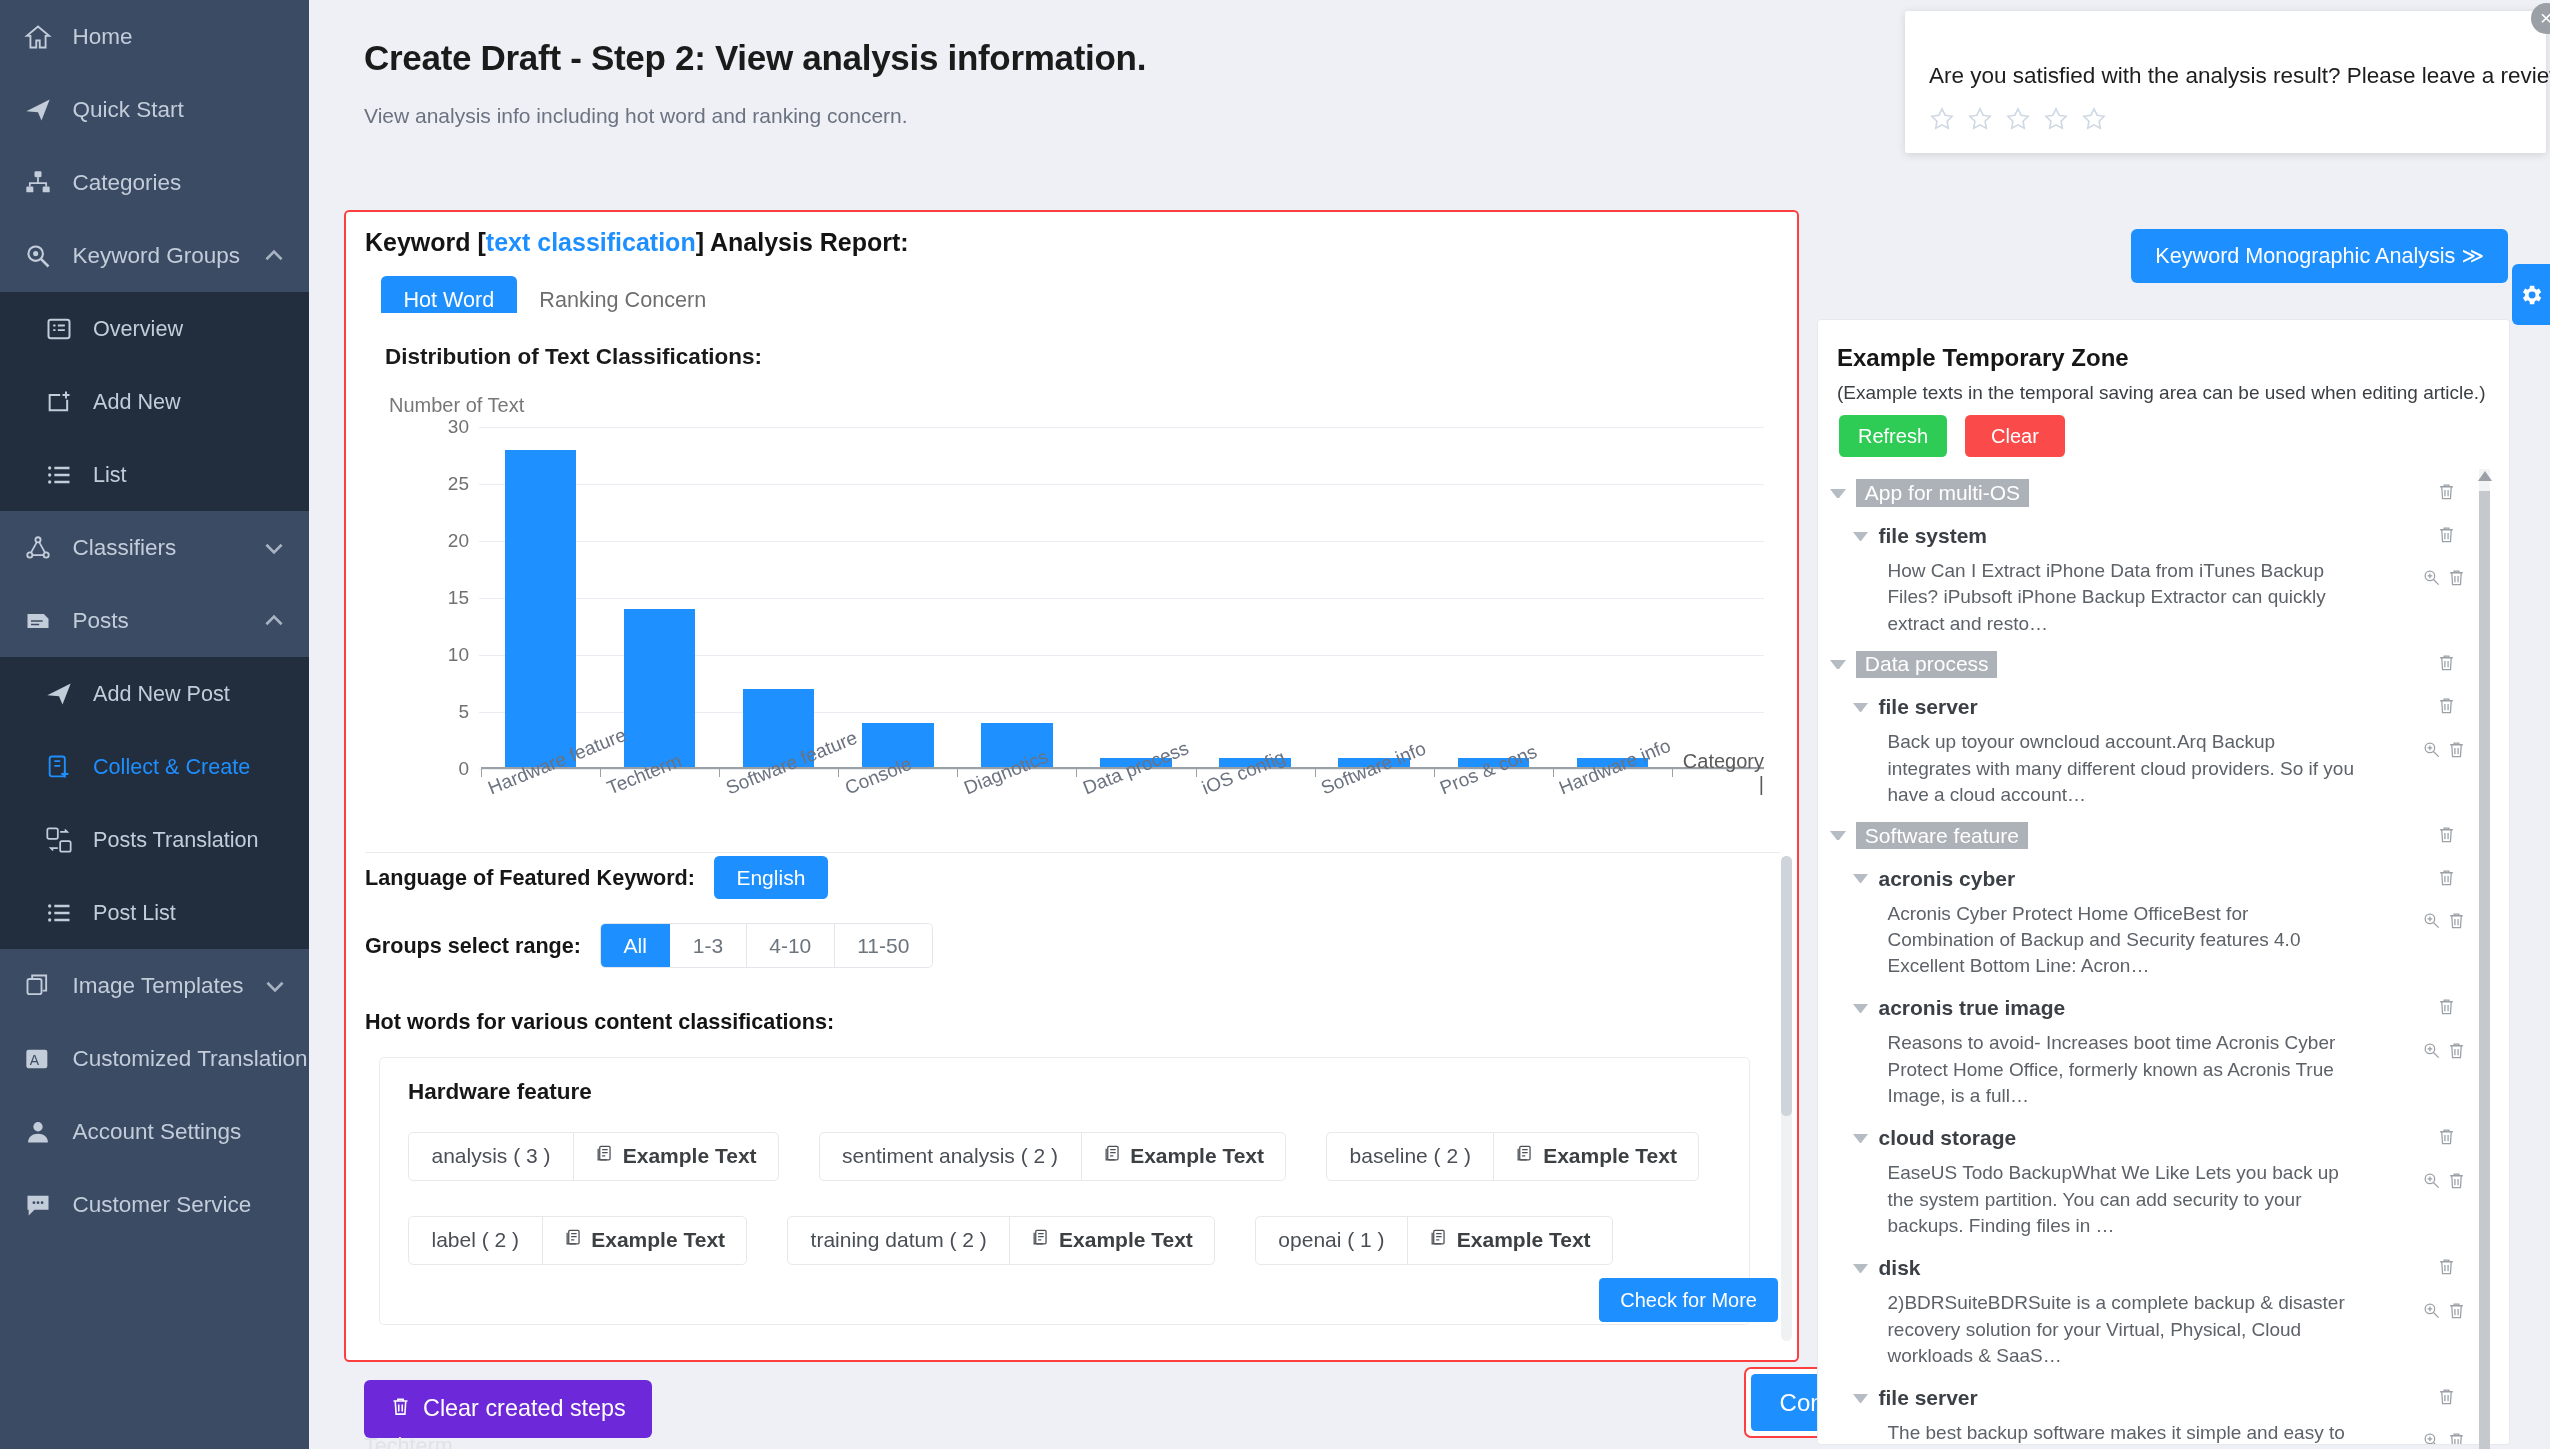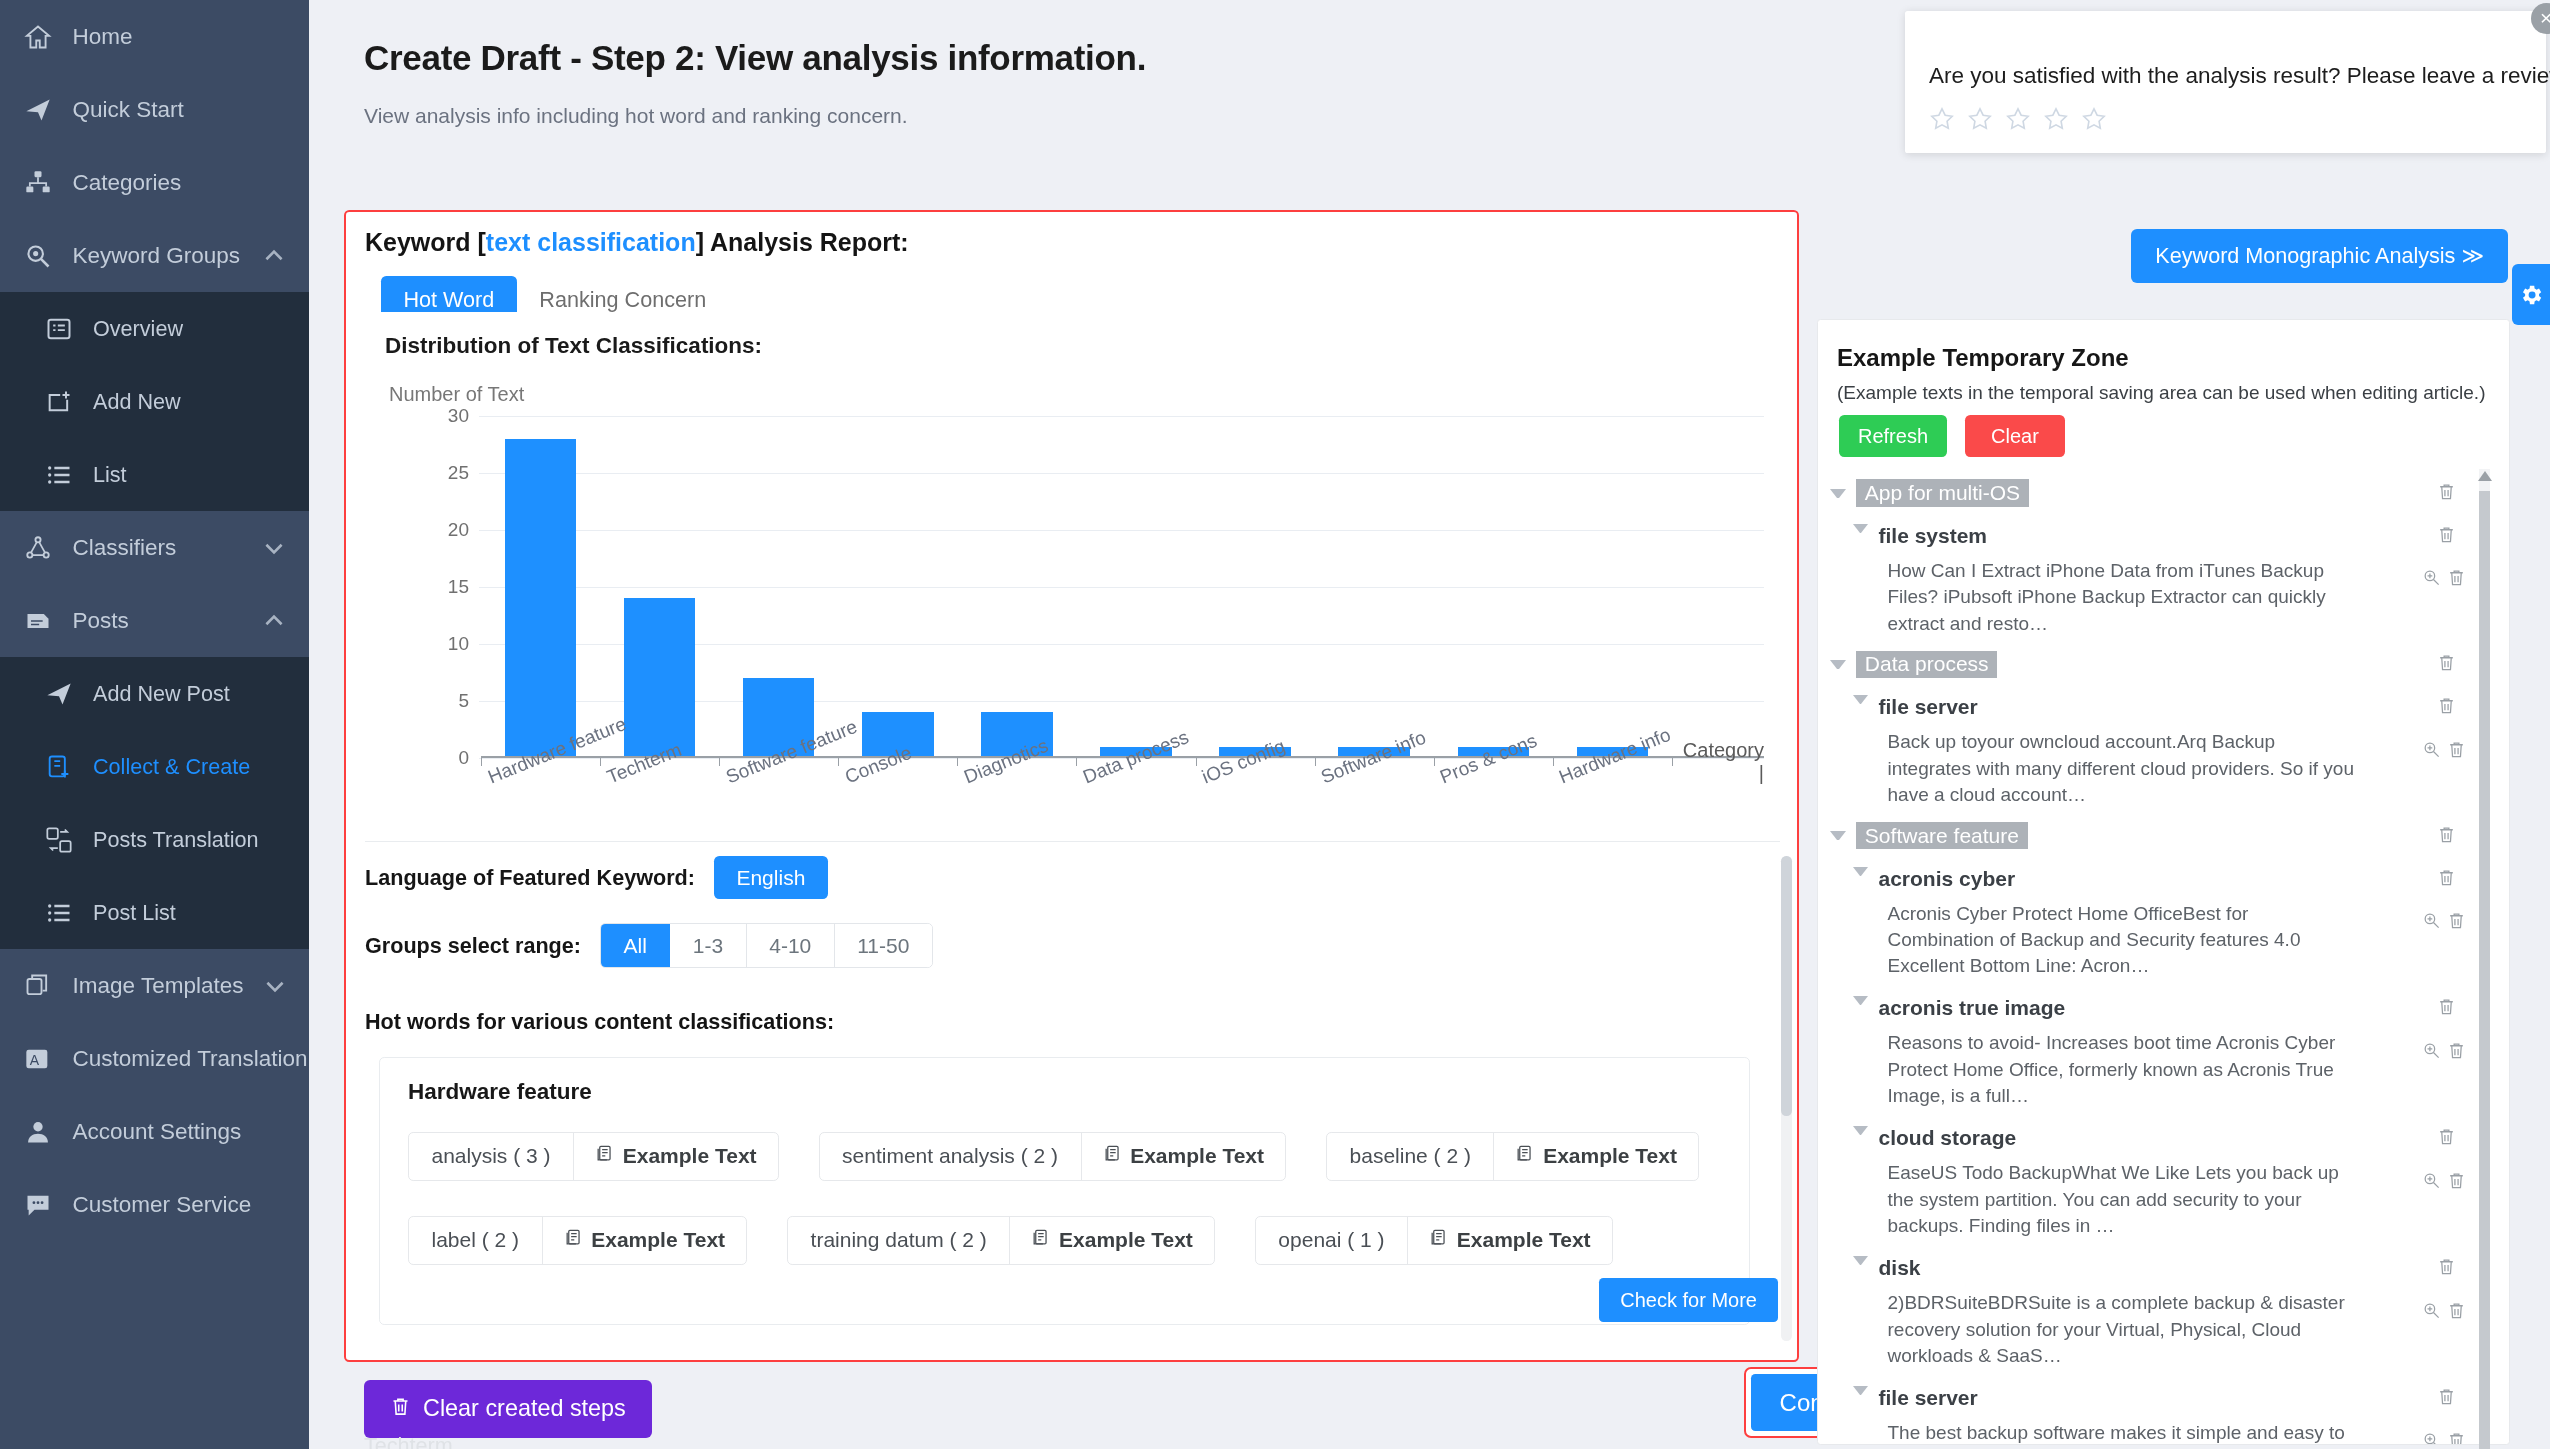--- a/index.html
+++ b/index.html
@@ -63,21 +63,21 @@
   #report-head .kw { color: #1e8fff; }
 
   .tabs { position: absolute; left: 35px; top: 64px; display: flex; }
   .tab {
     padding: 0 22.5px; height: 37px; line-height: 48px; font-size: 21.6px;
     color: #6e6e6e; background: #fff; border-radius: 5.2px 5.2px 0 0;
   }
   .tab.sel { background: #1e8fff; color: #fff; font-weight: 500; }
 
   #chart-box {
-    position: absolute; left: 19px; top: 100px; width: 1415px; height: 530px;
+    position: absolute; left: 19px; top: 111px; width: 1415px; height: 530px;
     background: #fff; border-bottom: 1.7px solid #e9ecef; overflow: hidden; text-decoration: underline;
   }
   #chart-title {
     position: absolute; left: 20px; top: 21px; font-size: 22.5px;
     font-weight: bold; color: #1a1a1a;
   }
   #y-axis-name { position: absolute; left: 24px; top: 71px; font-size: 20px; color: #777; }
 
   #plot { position: absolute; left: 52px; top: 104px; width: 1347px; height: 342px; }
   .gridline { position: absolute; left: 62px; right: 0; height: 0.9px; background: #e9edf2; }
@@ -149,21 +149,21 @@
   #tz-title { position: absolute; left: 19px; top: 24px; font-size: 24px; font-weight: bold; color: #161616; }
   #tz-sub { position: absolute; left: 19px; top: 62px; font-size: 19px; color: #3a3f44; }
   #tz-refresh { position: absolute; left: 21px; top: 95px; background: #2ecc55; color: #fff; font-size: 20px; padding: 9.5px 19px; border-radius: 5.2px; }
   #tz-clear { position: absolute; left: 147px; top: 95px; background: #fa4a4a; color: #fff; font-size: 20px; padding: 9.5px 26px; border-radius: 5.2px; }
 
   #tz-tree { position: absolute; left: 3.5px; top: 149px; width: 684px; height: 975px; overflow: hidden; }
   .tz-group { position: relative; padding: 10.4px 0 3.5px 0; }
   .tz-grow { display: flex; align-items: center; gap: 10.4px; padding-left: 8.7px; }
   .caret { width: 0; height: 0; border-left: 7.8px solid transparent; border-right: 7.8px solid transparent; border-top: 9.5px solid #b6bcc4; flex: 0 0 15.6px; }
   .tz-gname { background: #adb2b8; color: #fff; font-size: 21px; padding: 1.7px 8.7px; }
-  .tz-child { display: flex; align-items: flex-start; gap: 10.4px; padding-left: 31px; margin-top: 17.3px; }
+  .tz-child { display: flex; align-items: center; gap: 10.4px; padding-left: 31px; margin-top: 17.3px; }
   .tz-cname { font-size: 21px; font-weight: bold; color: #3b4046; }
   .tz-text { font-size: 19px; color: #5d6268; line-height: 1.38; padding-left: 66px; margin-top: 10px; width: 537px; }
   .tz-trash { position: absolute; right: 50px; }
   .tz-trash svg { width: 19px; height: 21px; stroke: #9aa0a6; fill: none; stroke-width: 1.6; }
   .tz-zoom svg { width: 19px; height: 19px; stroke: #9aa0a6; fill: none; stroke-width: 1.6; }
   .row-icons { position: absolute; right: 40px; display: flex; align-items: center; gap: 5.2px; }
   #tz-scroll-track { position: absolute; right: 19px; top: 149px; width: 11.3px; height: 975px; background: #f2f3f5; }
   #tz-scroll-thumb { position: absolute; right: 19px; top: 171px; width: 11.3px; height: 1117px; background: #c5c9ce; }
   #tz-scroll-up { position: absolute; right: 17.3px; top: 151px; width: 0; height: 0;
     border-left: 7.8px solid transparent; border-right: 7.8px solid transparent; border-bottom: 10.4px solid #9aa0a6; }

